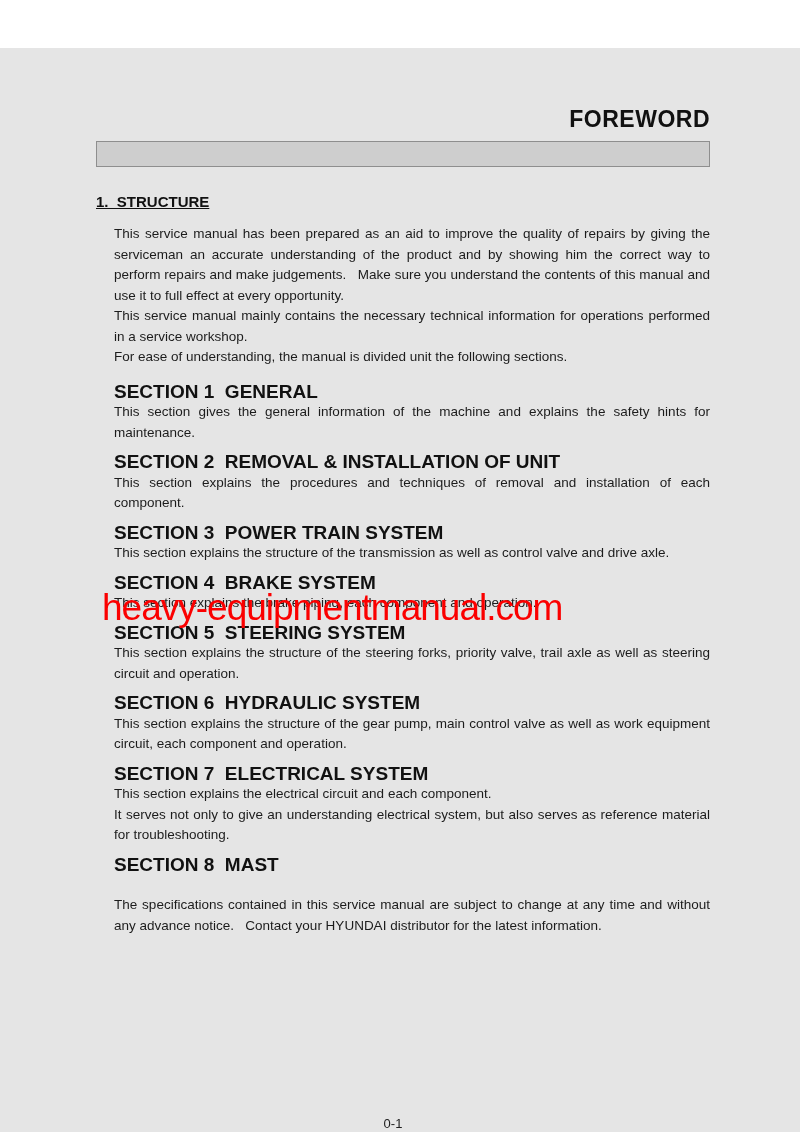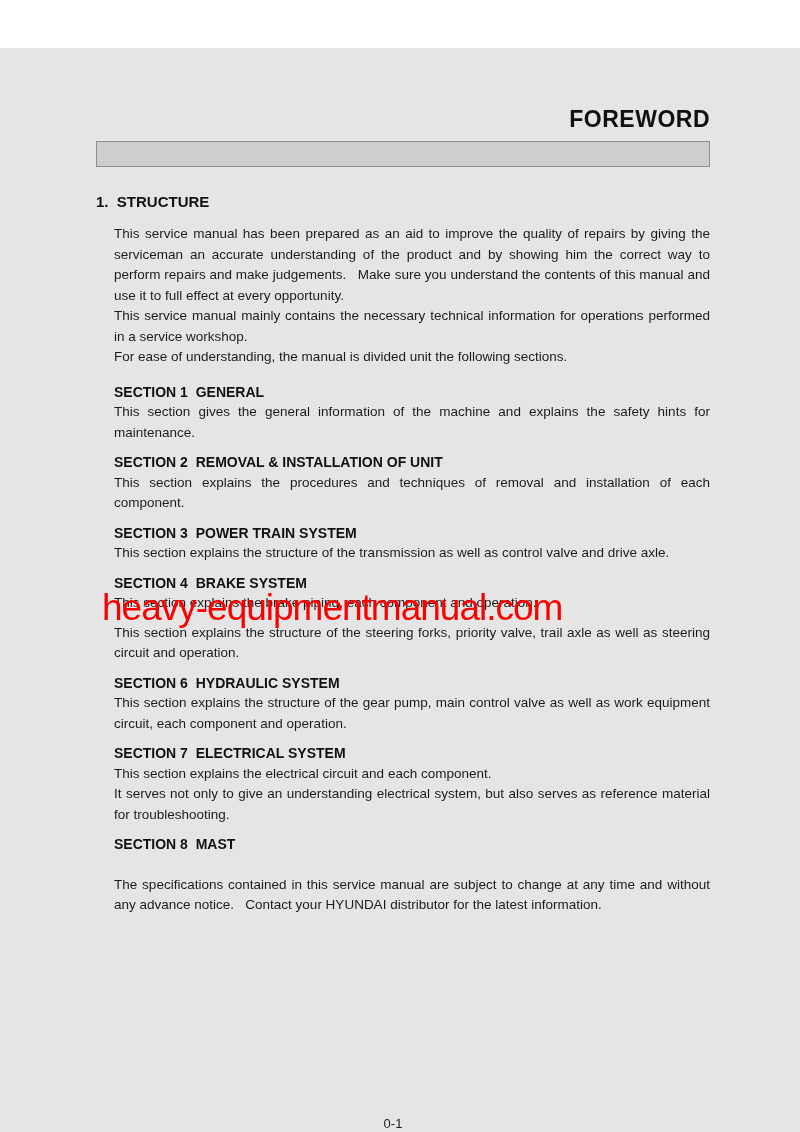--- a/index.html
+++ b/index.html
@@ -38,39 +38,40 @@
   }
   .content {
     margin: 0 90px 0 96px;
   }
   .struct-heading {
     margin: 26px 0 14px 0;
     font-size: 15px;
     font-weight: 700;
     color: #111111;
     white-space: pre-wrap;
+    text-decoration: underline;
   }
   .body-col {
     margin-left: 18px;
     font-size: 13.5px;
     line-height: 20.5px;
   }
   .para {
     margin: 0;
     text-align: justify;
   }
   .sec {
     margin-top: 9px;
   }
   .sec.first {
     margin-top: 14px;
   }
   .sec-title {
     margin: 0;
-    font-size: 14px;
+    font-size: 19px;
     font-weight: 700;
     color: #111111;
     white-space: pre-wrap;
     line-height: 20.5px;
   }
   .sec-desc {
     margin: 0;
     text-align: justify;
     white-space: pre-line;
   }
@@ -131,20 +132,21 @@
         <h3 class="sec-title">SECTION 3 &nbsp;POWER TRAIN SYSTEM</h3>
         <p class="sec-desc">This section explains the structure of the transmission as well as control valve and drive axle.</p>
       </section>
 
       <section class="sec">
         <h3 class="sec-title">SECTION 4 &nbsp;BRAKE SYSTEM</h3>
         <p class="sec-desc">This section explains the brake piping, each component and operation.</p>
       </section>
 
       <section class="sec">
+        <h3 class="sec-title">SECTION 5 &nbsp;STEERING SYSTEM</h3>
         <p class="sec-desc">This section explains the structure of the steering forks, priority valve, trail axle as well as steering circuit and operation.</p>
       </section>
 
       <section class="sec">
         <h3 class="sec-title">SECTION 6 &nbsp;HYDRAULIC SYSTEM</h3>
         <p class="sec-desc">This section explains the structure of the gear pump, main control valve as well as work equipment circuit, each component and operation.</p>
       </section>
 
       <section class="sec">
         <h3 class="sec-title">SECTION 7 &nbsp;ELECTRICAL SYSTEM</h3>

